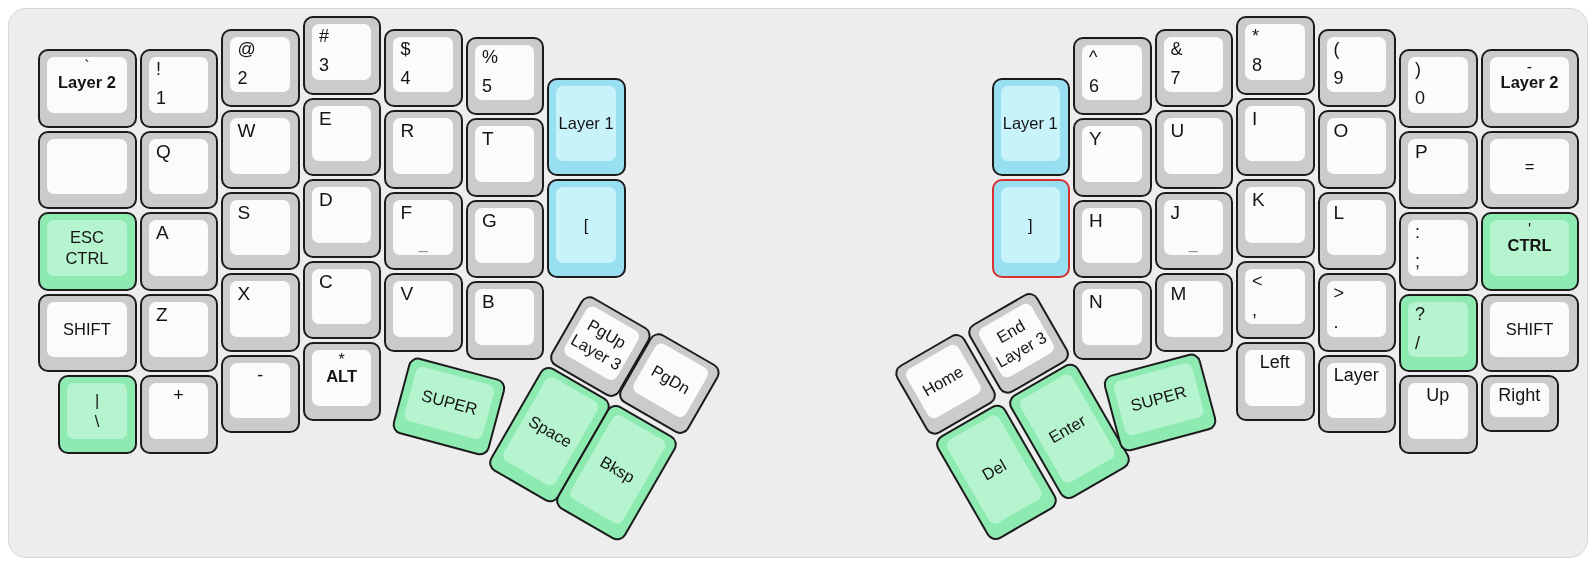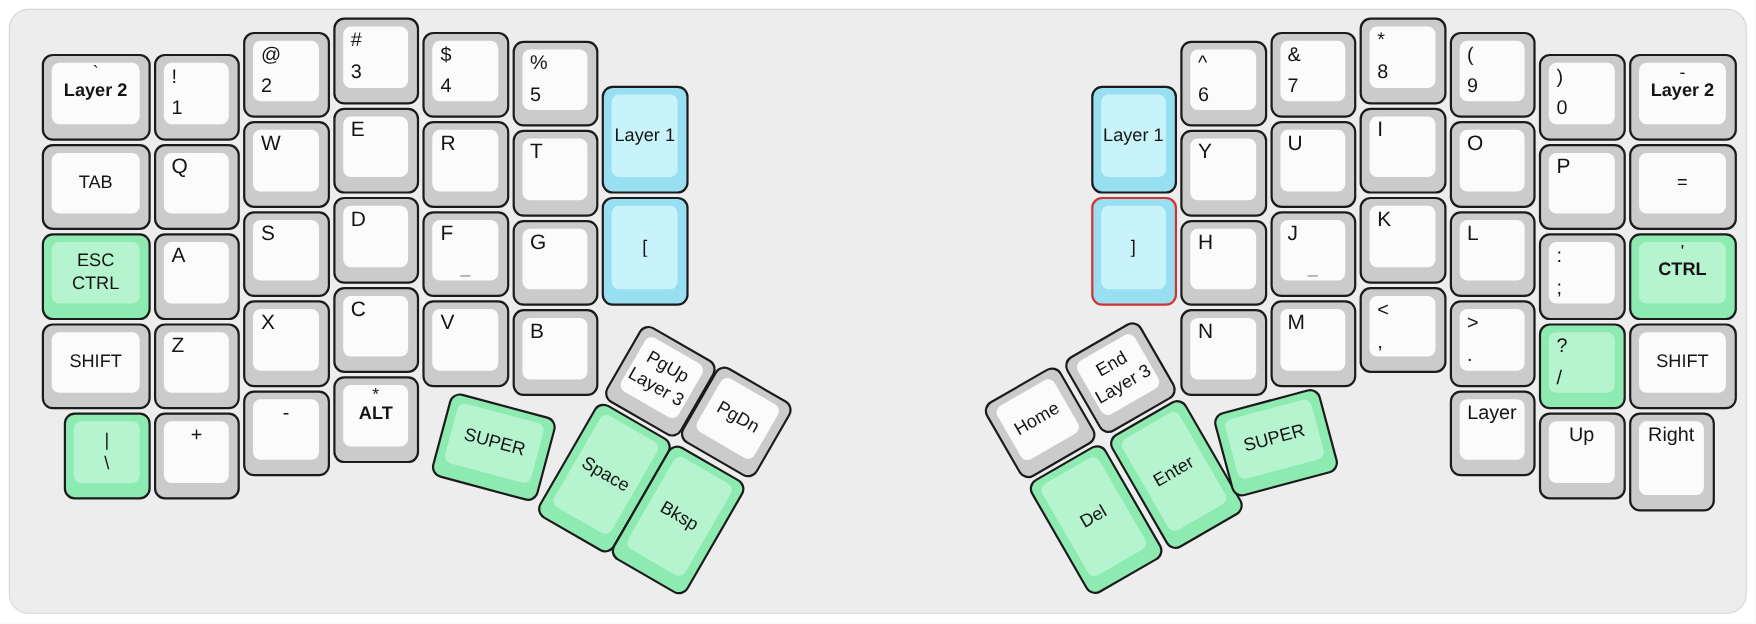--- a/index.html
+++ b/index.html
@@ -97,23 +97,20 @@
         </div>
       </div>
       <div class="key blue" style="left: 547.375px; top: 77.525px; width: 78.5px; height: 98.875px;">
         <div class="cap"></div>
         <div class="lg lg-center">
           <span>Layer 1</span>
         </div>
       </div>
       <div class="key gray" style="left: 38px; top: 130.5px; width: 98.875px; height: 78.5px;">
         <div class="cap"></div>
-        <div class="lg lg-center">
-          <span>TAB</span>
-        </div>
       </div>
       <div class="key gray" style="left: 139.875px; top: 130.5px; width: 78.5px; height: 78.5px;">
         <div class="cap"></div>
         <div class="lg lg-tl">
           <span>Q</span>
         </div>
       </div>
       <div class="key gray" style="left: 221.375px; top: 110.125px; width: 78.5px; height: 78.5px;">
         <div class="cap"></div>
         <div class="lg lg-tl">
@@ -436,33 +433,39 @@
           <span>?</span>
           <span>/</span>
         </div>
       </div>
       <div class="key gray" style="left: 1480.55px; top: 293.5px; width: 98.875px; height: 78.5px;">
         <div class="cap"></div>
         <div class="lg lg-center">
           <span>SHIFT</span>
         </div>
       </div>
+      <div class="key gray" style="left: 1236.05px; top: 342.4px; width: 78.5px; height: 78.5px;">
+        <div class="cap"></div>
+        <div class="lg lg-tc">
+          <span>Left</span>
+        </div>
+      </div>
       <div class="key gray" style="left: 1317.55px; top: 354.625px; width: 78.5px; height: 78.5px;">
         <div class="cap"></div>
         <div class="lg lg-tc">
           <span>Layer</span>
         </div>
       </div>
       <div class="key gray" style="left: 1399.05px; top: 375px; width: 78.5px; height: 78.5px;">
         <div class="cap"></div>
         <div class="lg lg-tc">
           <span>Up</span>
         </div>
       </div>
-      <div class="key gray" style="left: 1480.55px; top: 375px; width: 78.5px; height: 90px;">
+      <div class="key gray" style="left: 1480.55px; top: 375px; width: 78.5px; height: 57px;">
         <div class="cap"></div>
         <div class="lg lg-tc">
           <span>Right</span>
         </div>
       </div>
       <div class="key gray" style="transform: rotate(-30deg); left: 906.15px; top: 344.75px; width: 78.5px; height: 78.5px;">
         <div class="cap"></div>
         <div class="lg lg-center">
           <span>Home</span>
         </div>

